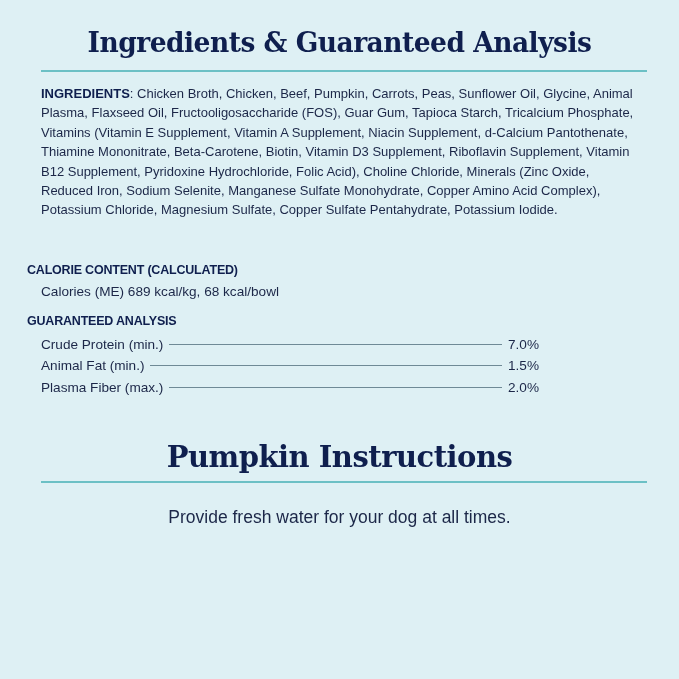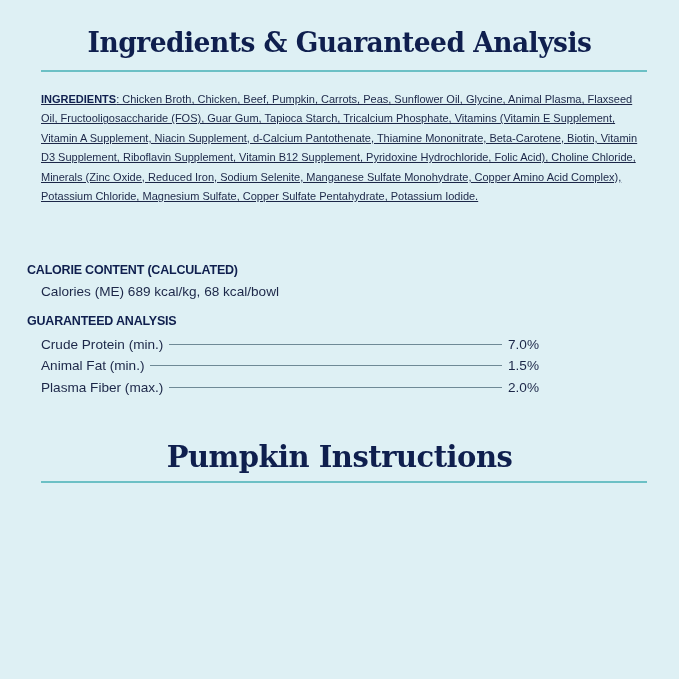--- a/index.html
+++ b/index.html
@@ -35,26 +35,25 @@
       left: 41px;
       width: 606px;
       height: 2px;
       background: #6cc0c5;
     }
     .rule-1 { top: 70px; }
     .rule-2 { top: 481px; }
     .ingredients {
       position: absolute;
       left: 41px;
-      top: 90px;
+      top: 84px;
       width: 600px;
-      font-size: 11px;
+      font-size: 13px;
       line-height: 19.4px;
       color: #1c2748;
-      text-decoration: underline;
     }
     .ingredients .label {
       font-weight: bold;
       color: #0f1f4e;
     }
     .section-label {
       position: absolute;
       left: 27px;
       font-size: 12.5px;
       font-weight: bold;
@@ -132,17 +131,18 @@
 <div class="ga-row ga-row-2">
   <span class="name">Plasma Fiber (max.)</span>
   <span class="leader"></span>
   <span class="value">2.0%</span>
 </div>
 
 <h2 class="title title-2" style="margin:0;">Pumpkin Instructions</h2>
 <div class="rule rule-2"></div>
 
 <div class="feeding">
+  <div>Provide fresh water for your dog at all times.</div>
 </div>
 
 <style>
   .title-1 { margin: 0; }
 </style>
 
 </body></html>

